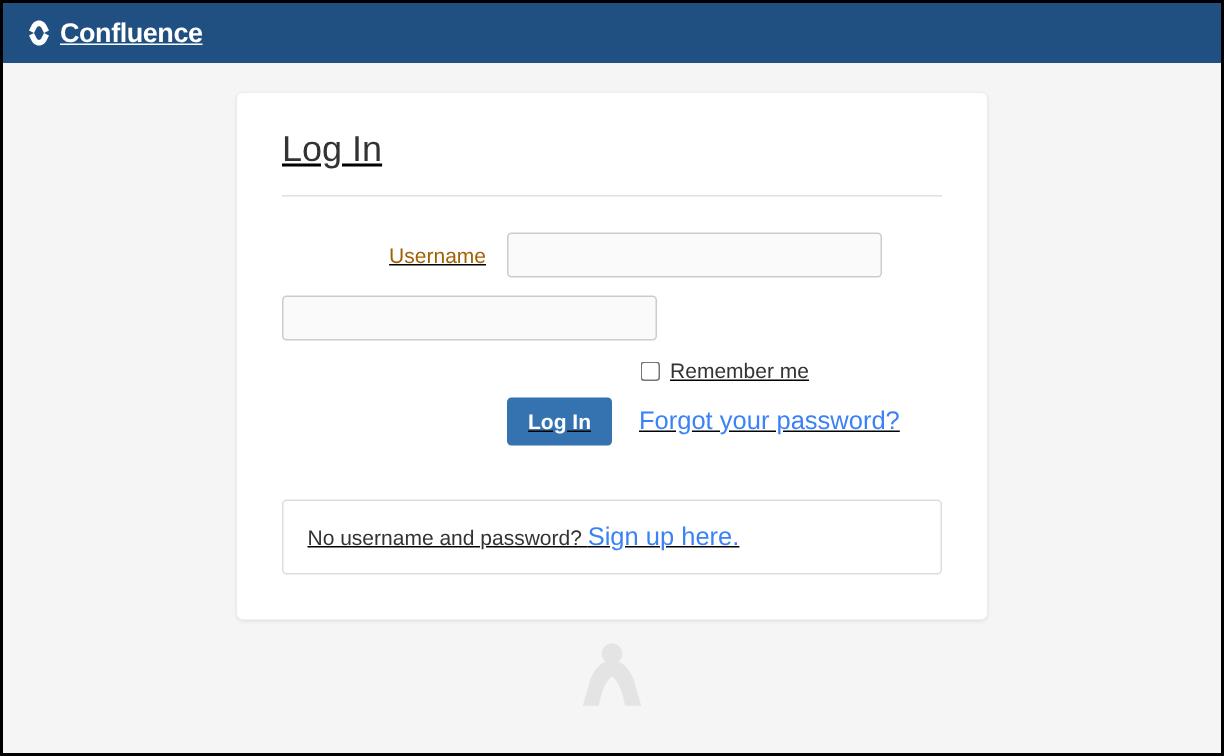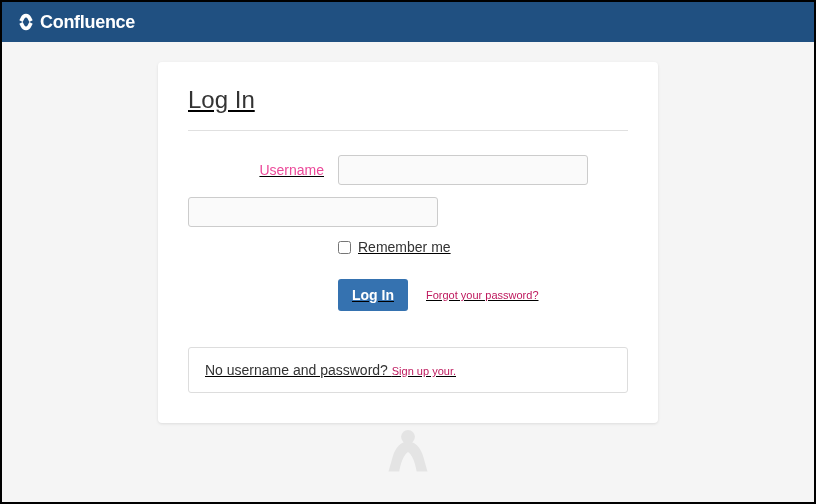--- a/index.html
+++ b/index.html
@@ -15,20 +15,21 @@
       background: #205081;
       height: 40px;
       display: flex;
       align-items: center;
       padding: 0 14px;
     }
     .logo {
       display: flex;
       align-items: center;
       color: #fff;
+      text-decoration: underline;
     }
     .logo-icon {
       margin-right: 4px;
       display: inline-flex;
     }
     .logo-text {
       color: #fff;
       font-size: 18px;
       font-weight: bold;
       letter-spacing: -0.3px;
@@ -53,37 +54,38 @@
     }
     .form-row {
       display: flex;
       align-items: center;
       margin-bottom: 12px;
     }
     .form-label {
       width: 150px;
       text-align: right;
       padding-right: 14px;
-      color: #ec4899;
+      color: #a16207;
       font-size: 14px;
     }
     .form-input {
       width: 250px;
       height: 30px;
       border: 1px solid #ccc;
       border-radius: 3px;
       padding: 4px 6px;
       font-size: 14px;
       background: #fafafa;
     }
     .form-row-offset {
       display: flex;
       align-items: center;
-      margin-bottom: 24px;
+      margin-bottom: 10px;
       padding-left: 150px;
+      justify-content: center;
     }
     .checkbox-wrap {
       display: flex;
       align-items: center;
       gap: 7px;
     }
     .checkbox-wrap input[type="checkbox"] {
       width: 13px;
       height: 13px;
     }
@@ -102,22 +104,22 @@
       background: #3572b0;
       color: #fff;
       border: none;
       border-radius: 3px;
       padding: 8px 14px;
       font-size: 14px;
       font-weight: bold;
       cursor: pointer;
     }
     .link {
-      color: #be185d;
-      font-size: 11px;
+      color: #3b82f6;
+      font-size: 17px;
       text-decoration: none;
       cursor: pointer;
     }
     .signup-box {
       border: 1px solid #ddd;
       border-radius: 3px;
       padding: 14px 16px;
       font-size: 14px;
       color: #333;
     }
@@ -162,21 +164,21 @@
       <span class="checkbox-label">Remember me</span>
     </label>
   </div>
 
   <div class="action-row">
     <button class="btn-primary">Log In</button>
     <a class="link">Forgot your password?</a>
   </div>
 
   <div class="signup-box">
-    <span>No username and password? </span><a class="link">Sign up your.</a>
+    <span>No username and password? </span><a class="link">Sign up here.</a>
   </div>
 </div>
 
 <div class="footer-logo">
   <svg width="52" height="52" viewBox="0 0 24 24" fill="#888">
     <circle cx="12" cy="5" r="3.2"></circle>
     <path d="M12 7 C9 7 6 10 5 14 L3 21 L8 21 C8 21 9 14 12 12 C15 14 16 21 16 21 L21 21 L19 14 C18 10 15 7 12 7 Z"></path>
   </svg>
 </div>
 

